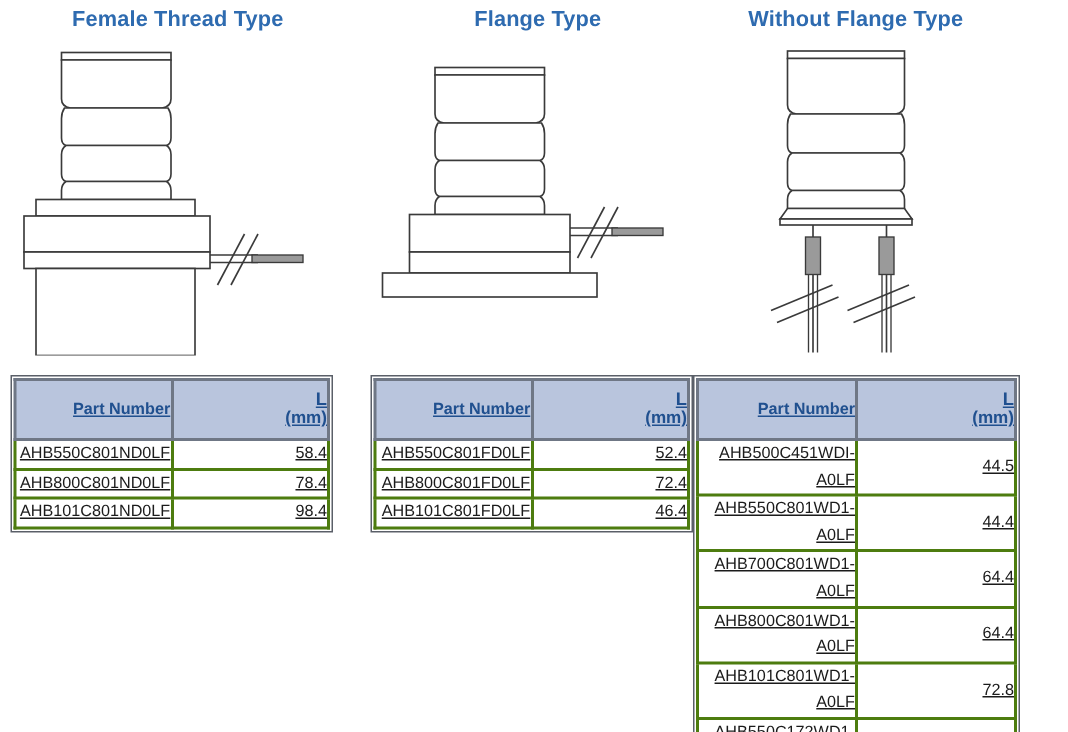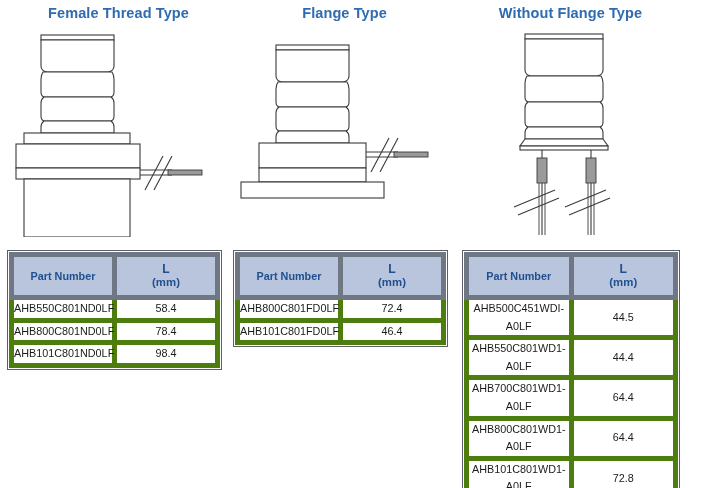--- a/index.html
+++ b/index.html
@@ -14,21 +14,21 @@
     font-family: "Liberation Sans", sans-serif;
     overflow: hidden;
   }
   .col {
     position: absolute;
     top: 0;
     width: 237px;
     height: 468px;
   }
   #col-0 { left: 0px; }
-  #col-1 { left: 226px; }
+  #col-1 { left: 240px; }
   #col-2 { left: 452px; }
 
   .col-title {
     position: absolute;
     top: 5px;
     left: 0;
     width: 237px;
     text-align: center;
     font-size: 14.5px;
     font-weight: bold;
@@ -56,25 +56,26 @@
     box-sizing: border-box;
   }
   #col-2 .table-wrap { left: 10px; width: 218px; }
 
   table.spec {
     border-collapse: collapse;
     width: 100%;
     table-layout: fixed;
   }
   table.spec th, table.spec td {
-    border: 5px solid #4d7c0f;
-    text-align: center;
+    border: 2px solid #4d7c0f;
+    text-align: right;
     color: #1b1b1b;
     font-size: 10.8px;
     padding: 0;
+    text-decoration: underline;
   }
   table.spec th {
     background: #b9c5dd;
     color: #20508f;
     font-weight: bold;
     height: 38px;
     vertical-align: middle;
     border-color: #6f7785;
   }
   th .lbl-main { font-size: 12.2px; display: block; line-height: 1.05; }
@@ -194,20 +195,24 @@
         <tr>
           <th class="part-col">Part Number</th>
           <th class="len">
             <span class="lbl-main">L</span>
             <span class="lbl-sub">(mm)</span>
           </th>
         </tr>
       </thead>
       <tbody>
         <tr>
+          <td>AHB550C801FD0LF</td>
+          <td class="len">52.4</td>
+        </tr>
+        <tr>
           <td>AHB800C801FD0LF</td>
           <td class="len">72.4</td>
         </tr>
         <tr>
           <td>AHB101C801FD0LF</td>
           <td class="len">46.4</td>
         </tr>
       </tbody>
     </table>
   </div>

